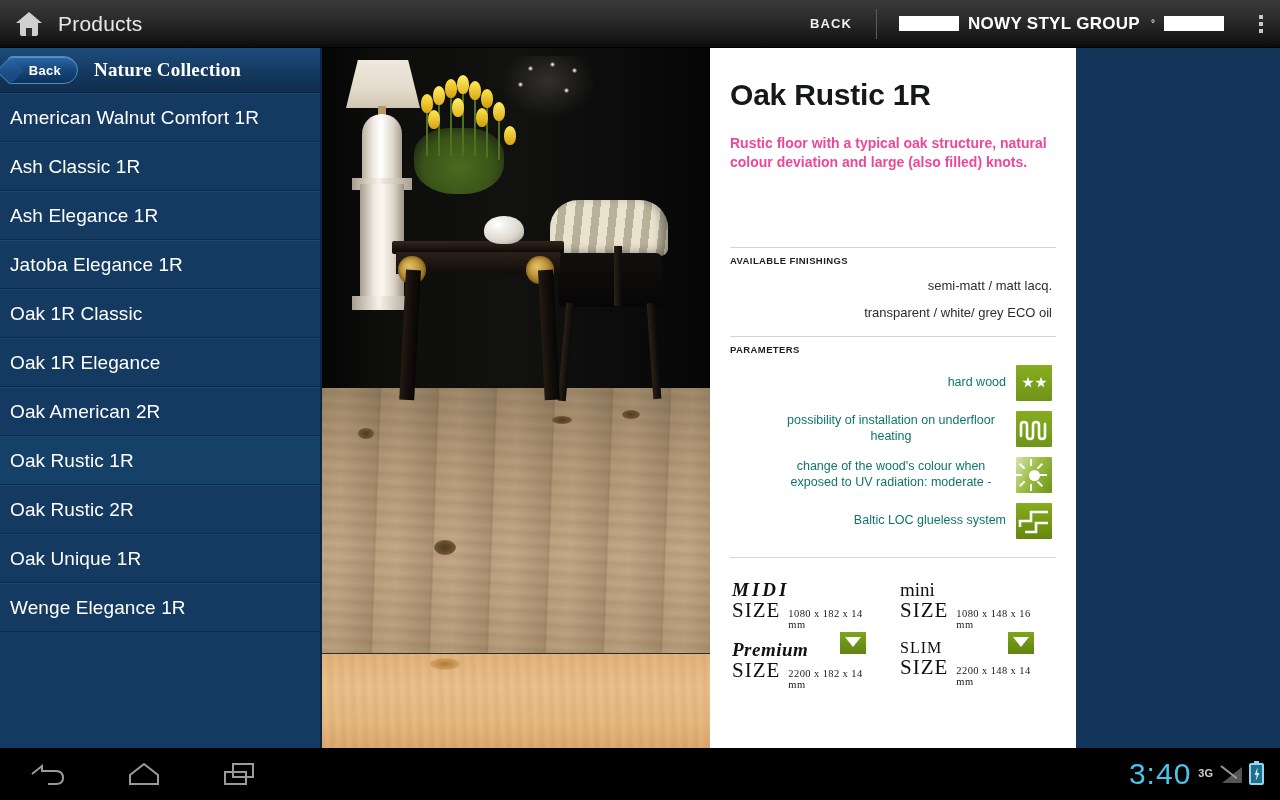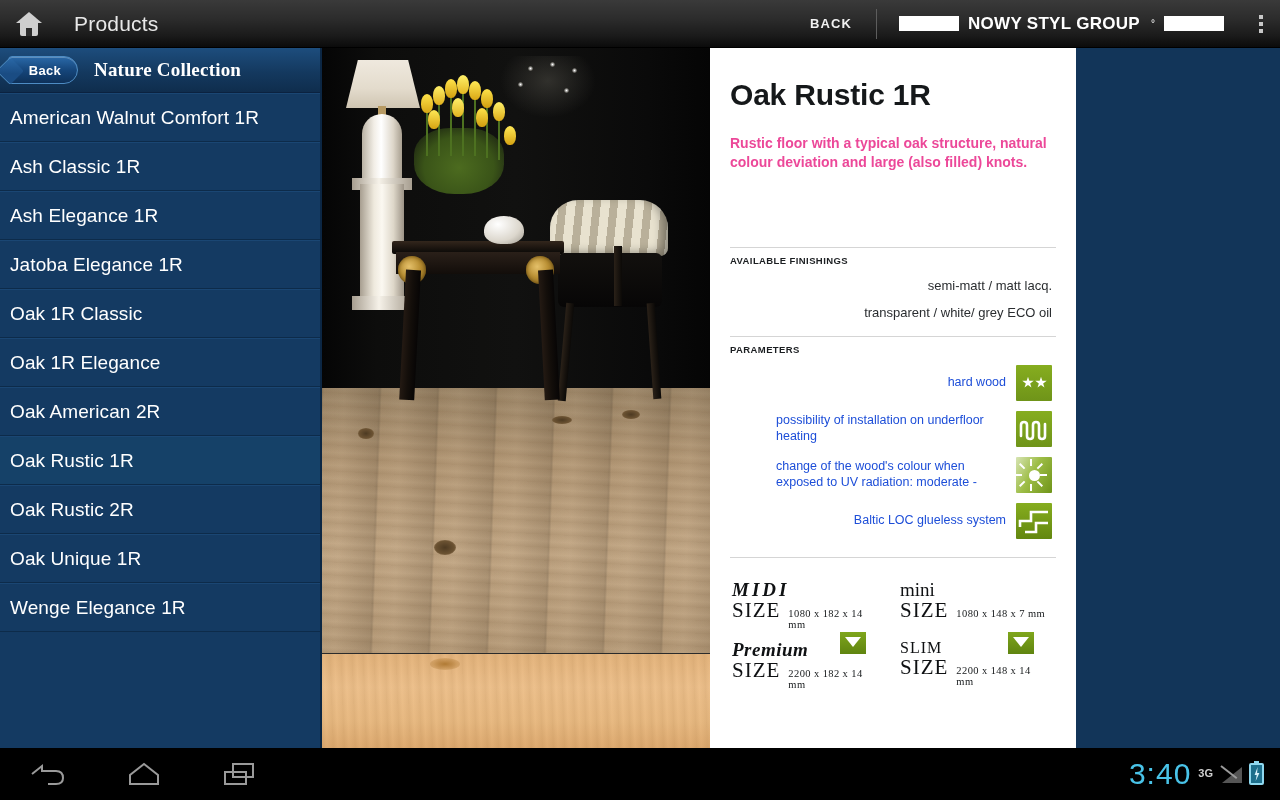--- a/index.html
+++ b/index.html
@@ -28,21 +28,21 @@
   .home-icon .body {
     position: absolute; left: 4px; top: 10px; width: 18px; height: 14px;
     background: #cfcfcf; border-radius: 0 0 2px 2px;
   }
   .home-icon .door {
     position: absolute; left: 10px; top: 16px; width: 6px; height: 8px;
     background: #2b2b2b;
   }
   .topbar-title {
     color: #e8e8e8; font-size: 21px; letter-spacing: .2px;
-    margin-left: 16px; font-weight: 400;
+    margin-left: 0; font-weight: 400;
   }
   .topbar-spacer { flex: 1; }
   .back-label {
     color: #f0f0f0; font-size: 13px; font-weight: bold; letter-spacing: 1.1px;
     padding: 0 24px;
   }
   .topbar-divider { width: 1px; height: 30px; background: #5d5d5d; }
   .brand { display: flex; align-items: center; gap: 9px; padding: 0 18px 0 22px; }
   .brand-bar { width: 60px; height: 15px; background: #fff; }
   .brand-bar.right { width: 60px; }
@@ -221,21 +221,21 @@
     font-size: 9.5px; font-weight: bold; letter-spacing: .4px; color: #1b1e21;
     padding: 7px 0 0 20px;
   }
   .fin-row { display: flex; justify-content: flex-end; padding: 12px 24px 0 20px; }
   .fin-text { font-size: 13px; color: #2a2d30; text-align: right; }
   .param-row {
     display: flex; align-items: center; justify-content: flex-end;
     padding: 10px 24px 0 20px; gap: 10px;
   }
   .param-text {
-    font-size: 12.5px; color: #1d4ed8; text-align: left; line-height: 1.25;
+    font-size: 12.5px; color: #0f766e; text-align: center; line-height: 1.25;
     max-width: 230px;
   }
   .param-icon {
     width: 36px; height: 36px; flex: 0 0 36px; position: relative;
     border-radius: 1px; box-shadow: 0 0 0 1px rgba(255,255,255,.6);
   }
   .ic-stars { background: linear-gradient(to bottom, #86ad1f 0%, #6f9419 100%); }
   .ic-heat  { background: linear-gradient(to bottom, #86ad1f 0%, #6f9419 100%); }
   .ic-uv    { background: linear-gradient(120deg, #d7e4b4 0%, #9dbd46 45%, #6f9419 100%); }
   .ic-loc   { background: linear-gradient(to bottom, #86ad1f 0%, #63870f 100%); }
@@ -485,21 +485,21 @@
             <div class="size-kind midi">MIDI</div>
             <div class="size-line">
               <span class="size-word">SIZE</span>
               <span class="size-dim">1080 x 182 x 14 mm</span>
             </div>
           </div>
           <div class="size-cell">
             <div class="size-kind mini">mini</div>
             <div class="size-line">
               <span class="size-word">SIZE</span>
-              <span class="size-dim">1080 x 148 x 7 mm</span>
+              <span class="size-dim">1080 x 148 x 16 mm</span>
             </div>
           </div>
           <div class="size-cell">
             <div class="size-kind premium">Premium</div>
             <div class="size-line">
               <span class="size-word">SIZE</span>
               <span class="size-dim">2200 x 182 x 14 mm</span>
             </div>
             <div class="dl-badge"></div>
           </div>

